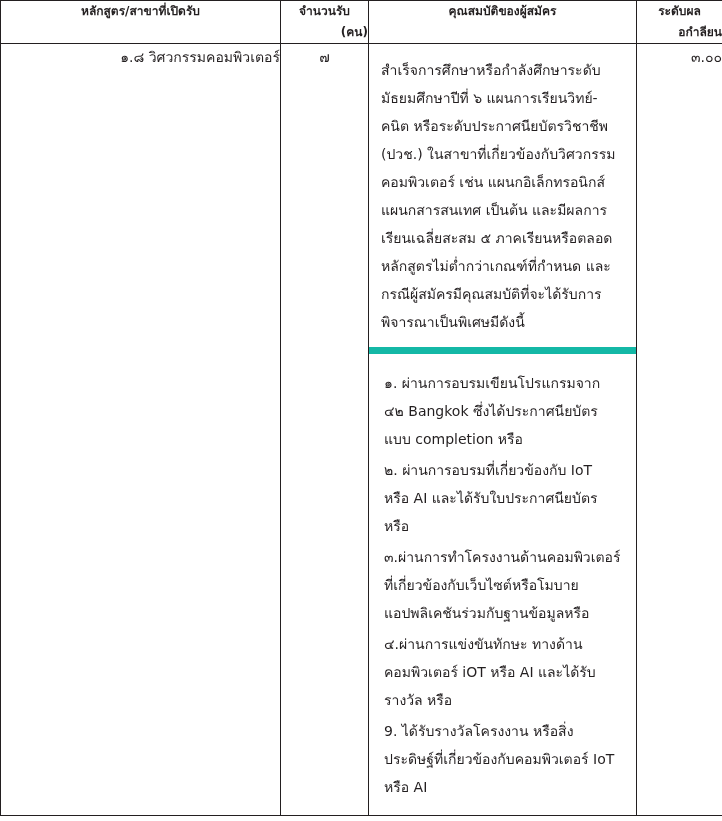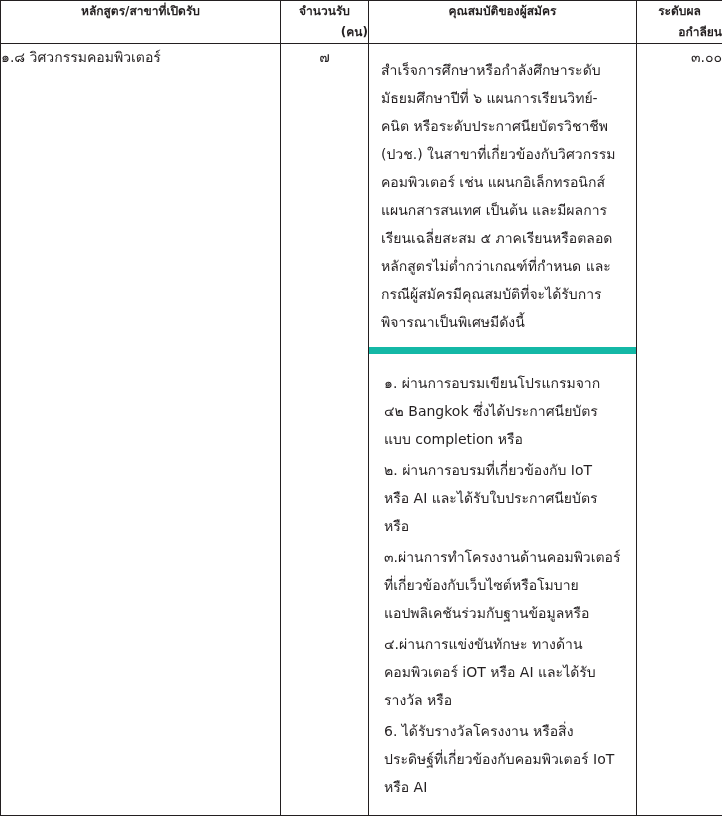--- a/index.html
+++ b/index.html
@@ -45,20 +45,21 @@
     line-height: 1.6;
   }
   .blank-cell {
     padding: 0;
   }
   
   .major-cell {
     font-size: 14px;
     padding: 13px 10px 10px 22px;
     line-height: 1.9;
+    text-align: right;
   }
   .qty-cell {
     font-size: 14px;
     text-align: center;
     padding: 13px 4px 0 4px;
     line-height: 1.9;
   }
   .gpa-cell {
     font-size: 14px;
     text-align: right;
@@ -131,21 +132,21 @@
             <td>
               <p class="qual-p">สำเร็จการศึกษาหรือกำลังศึกษาระดับมัธยมศึกษาปีที่ ๖ แผนการเรียนวิทย์-คนิต หรือระดับประกาศนียบัตรวิชาชีพ (ปวช.) ในสาขาที่เกี่ยวข้องกับวิศวกรรมคอมพิวเตอร์ เช่น แผนกอิเล็กทรอนิกส์ แผนกสารสนเทศ เป็นต้น และมีผลการเรียนเฉลี่ยสะสม ๕ ภาคเรียนหรือตลอดหลักสูตรไม่ต่ำกว่าเกณฑ์ที่กำหนด และกรณีผู้สมัครมีคุณสมบัติที่จะได้รับการพิจารณาเป็นพิเศษมีดังนี้</p>
             </td>
           </tr>
           <tr>
             <td class="qual-list">
               <p class="qual-p">๑. ผ่านการอบรมเขียนโปรแกรมจาก ๔๒ Bangkok ซึ่งได้ประกาศนียบัตรแบบ completion หรือ</p>
               <p class="qual-p">๒. ผ่านการอบรมที่เกี่ยวข้องกับ IoT หรือ AI และได้รับใบประกาศนียบัตร หรือ</p>
               <p class="qual-p">๓.ผ่านการทำโครงงานด้านคอมพิวเตอร์ที่เกี่ยวข้องกับเว็บไซต์หรือโมบายแอปพลิเคชันร่วมกับฐานข้อมูลหรือ</p>
               <p class="qual-p"> ๔.ผ่านการแข่งขันทักษะ ทางด้านคอมพิวเตอร์ iOT หรือ AI และได้รับรางวัล หรือ</p>
-              <p class="qual-p">6. ได้รับรางวัลโครงงาน หรือสิ่งประดิษฐ์ที่เกี่ยวข้องกับคอมพิวเตอร์  IoT หรือ AI</p>
+              <p class="qual-p">9. ได้รับรางวัลโครงงาน หรือสิ่งประดิษฐ์ที่เกี่ยวข้องกับคอมพิวเตอร์  IoT หรือ AI</p>
             </td>
           </tr>
         </tbody>
           </table>
       </td>
       <td class="gpa-cell">๓.๐๐</td>
     </tr>
   </tbody>
 </table>
 

